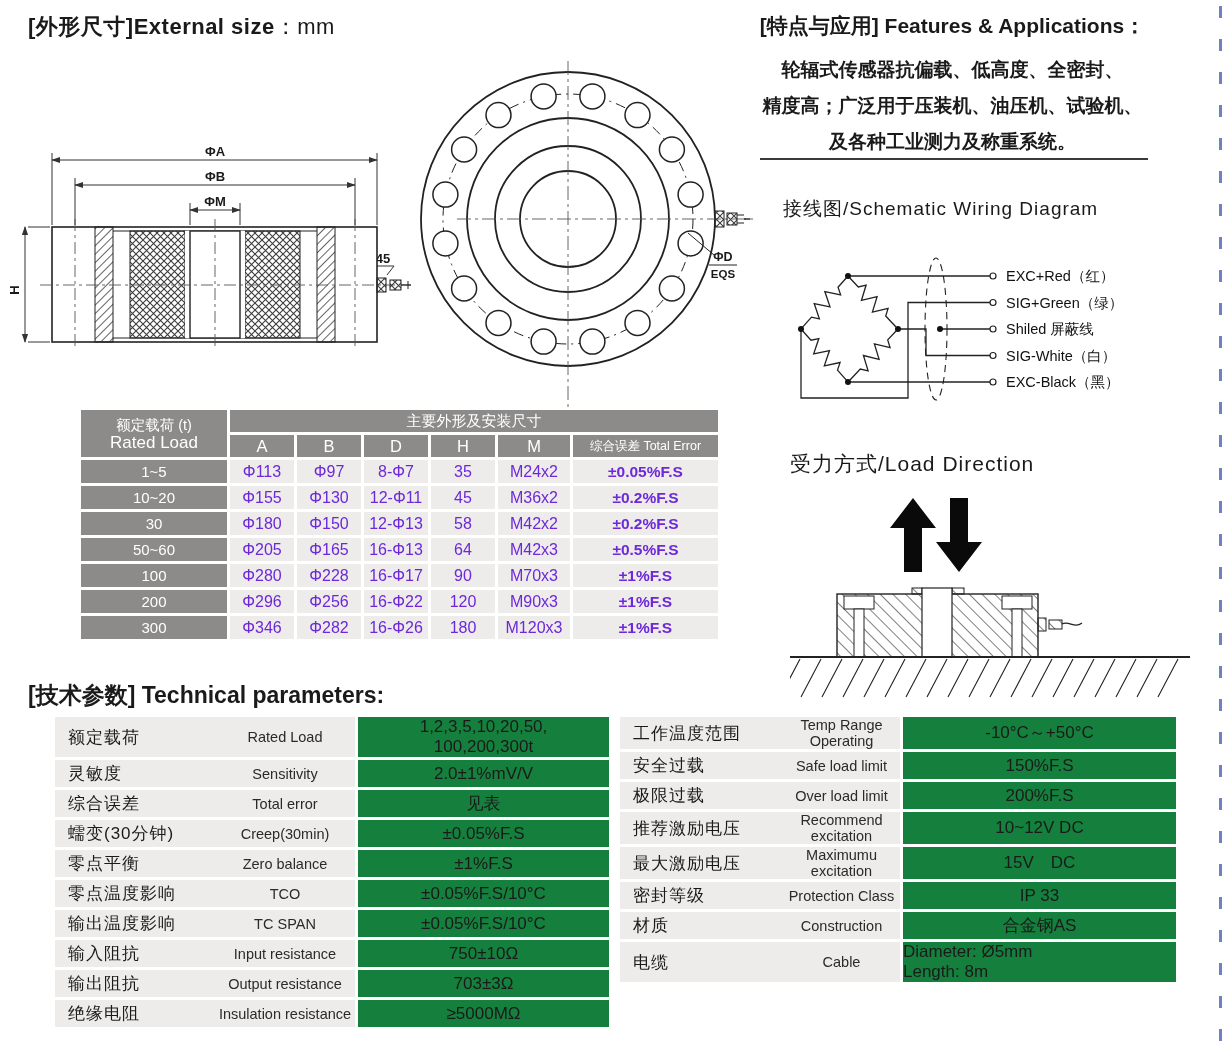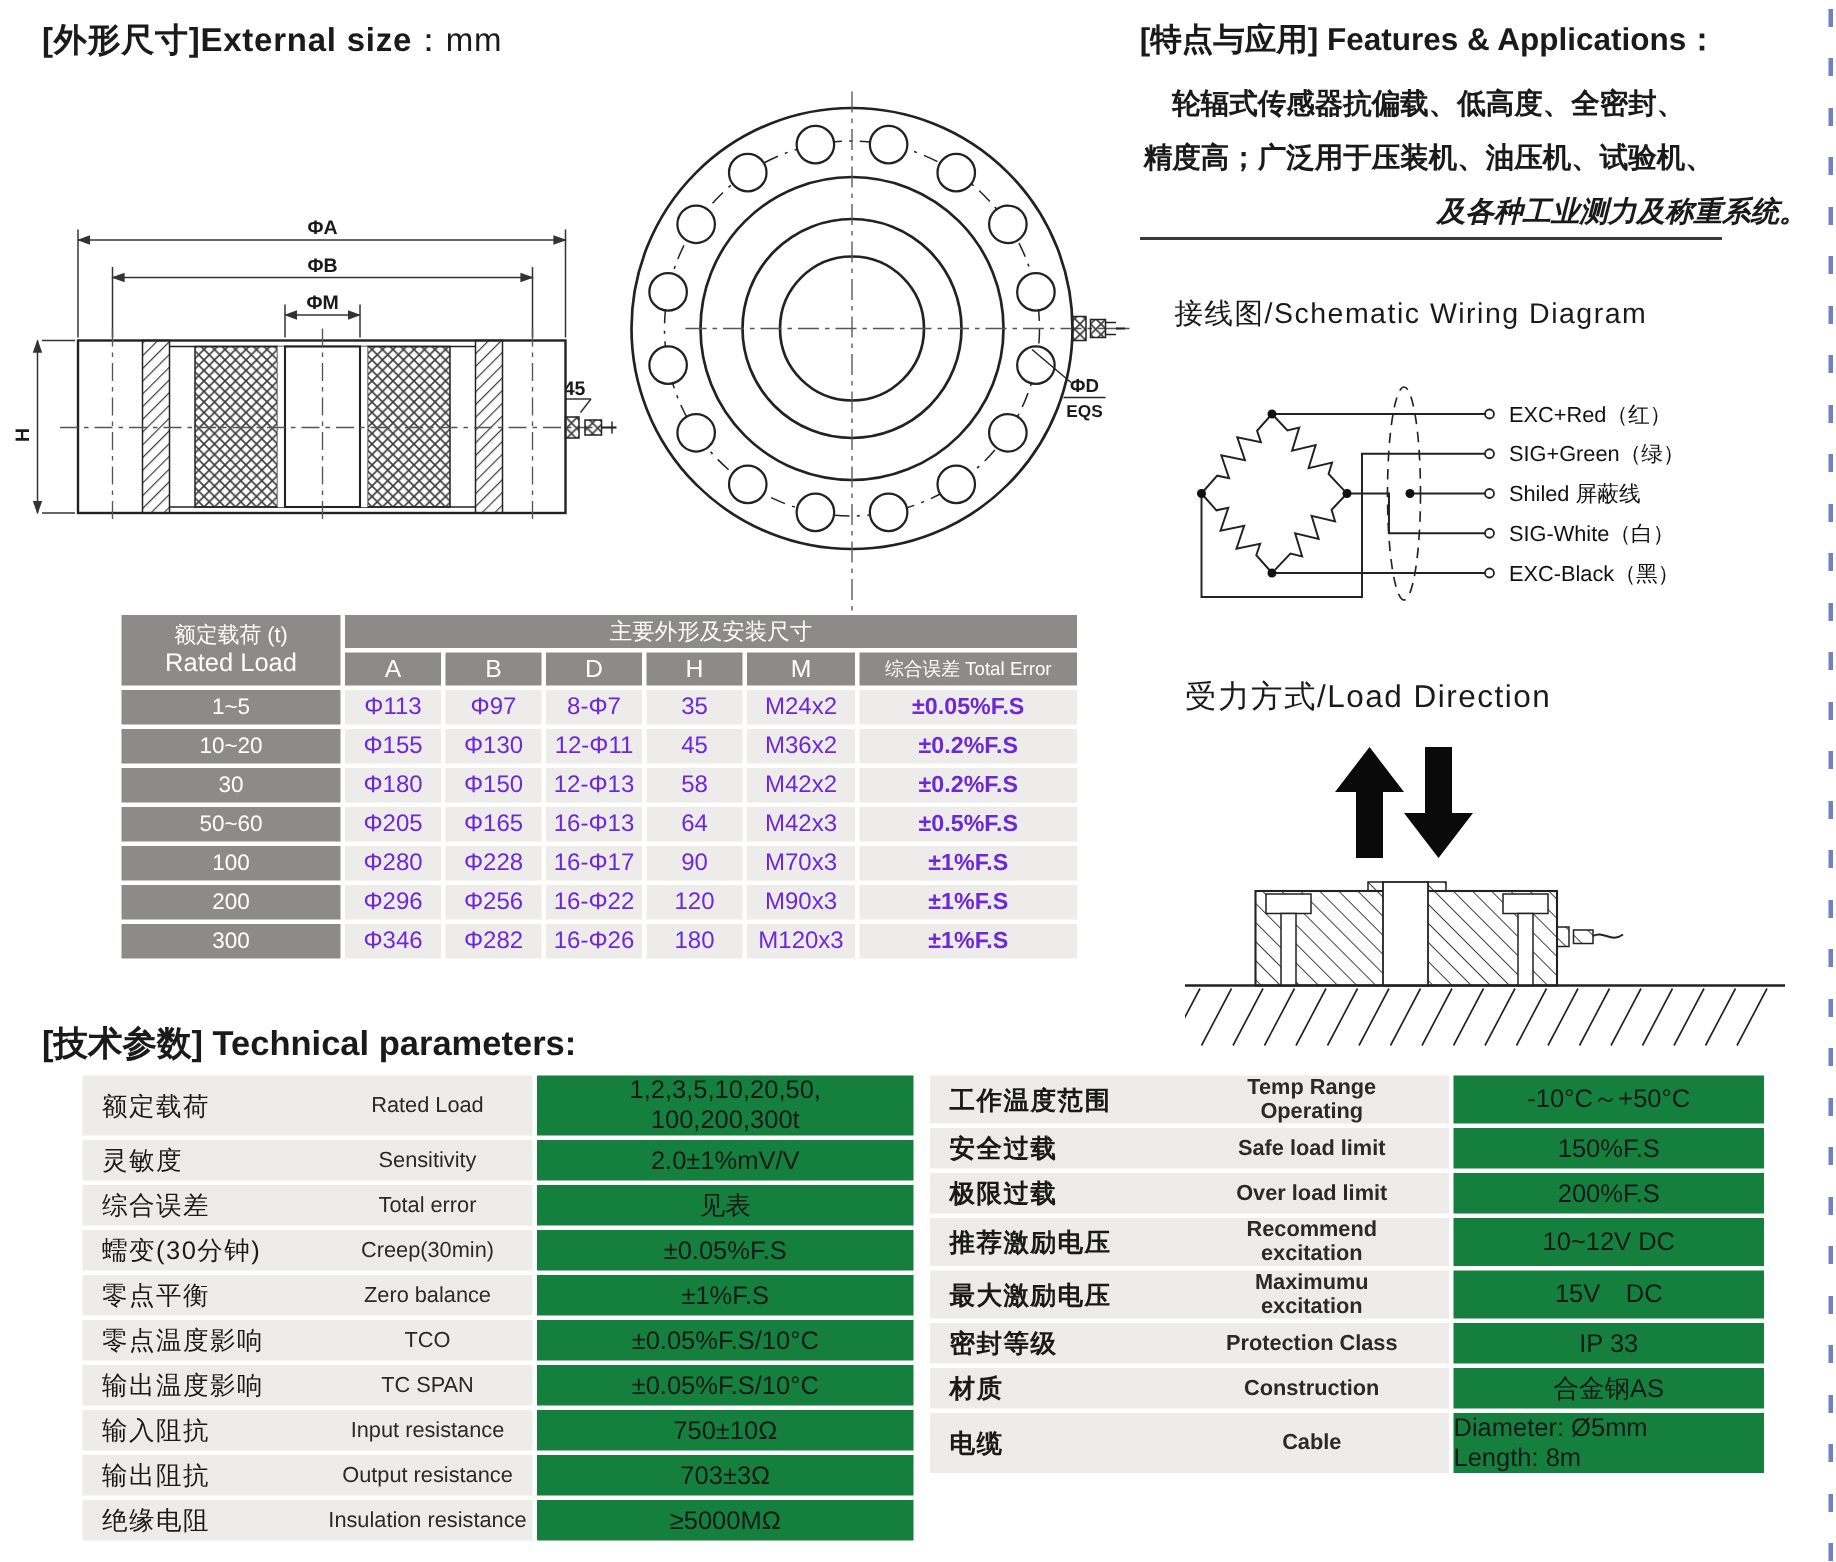--- a/index.html
+++ b/index.html
@@ -6,21 +6,21 @@
   #page{position:relative;width:1224px;height:1041px;background:#ffffff;overflow:hidden;
         font-family:"Liberation Sans","DejaVu Sans",sans-serif;color:#1a1a1a;}
   .abs{position:absolute;}
 
   
   .big-title{font-size:22px;font-weight:700;letter-spacing:.5px;white-space:nowrap;}
   .big-title .unit{font-weight:400;}
   .feat{width:505px;text-align:center;}
   .feat-title{font-size:21px;font-weight:700;margin-bottom:12px;white-space:nowrap;}
   .feat-line{font-size:19px;font-weight:700;line-height:36px;}
-  .feat-line:last-child{text-align:right;font-style:italic;}
+  .feat-line:last-child{text-align:center;}
   .rule{background:#3a3a3a;height:1.5px;}
   .mid-title{font-size:19px;font-weight:400;letter-spacing:1px;white-space:nowrap;}
   .load-title{font-size:21px;font-weight:400;letter-spacing:1px;white-space:nowrap;}
 
   
   .dim-table{border-collapse:separate;border-spacing:3px;table-layout:fixed;width:643px;}
   .dim-table th,.dim-table td{padding:0;text-align:center;vertical-align:middle;overflow:hidden;}
   .dim-table thead th{background:#8d8b89;color:#fff;font-weight:400;}
   .th-load{font-size:14.5px;line-height:18px;white-space:pre-line;}
   .th-load .en{font-size:17px;}
@@ -36,21 +36,21 @@
   .tech-table{display:flex;flex-direction:column;gap:3px;}
   .tech-row{display:flex;gap:3px;min-height:27px;}
   .tech-labels{display:flex;background:#edecea;align-items:center;}
   .tech-zh{font-size:17px;letter-spacing:1px;padding-left:13px;}
   .tech-en{text-align:center;font-size:14.5px;line-height:16px;white-space:pre-line;color:#2a2a2a;}
   .tech-value{flex:1;background:#15803d;display:flex;align-items:center;justify-content:center;
               font-size:17px;line-height:20px;white-space:pre-line;text-align:center;}
   .tech-left .tech-labels{width:300px;}
   .tech-left .tech-zh{width:147px;}
   .tech-left .tech-en{flex:1;}
-  .tech-right .tech-labels{width:346px;font-weight:bold;}
+  .tech-right .tech-labels{width:280px;}
   .tech-right .tech-zh{width:150px;}
   .tech-right .tech-en{flex:1;}
   .tech-right .tech-row:last-child .tech-value{justify-content:flex-start;text-align:left;}
 
   
   .edge-dash{right:2px;top:6px;width:3px;height:1035px;
      background:repeating-linear-gradient(to bottom,#7080c0 0 12px,transparent 12px 33px);}
 
   svg{display:block;}
   svg text{font-family:"Liberation Sans","DejaVu Sans",sans-serif;}

